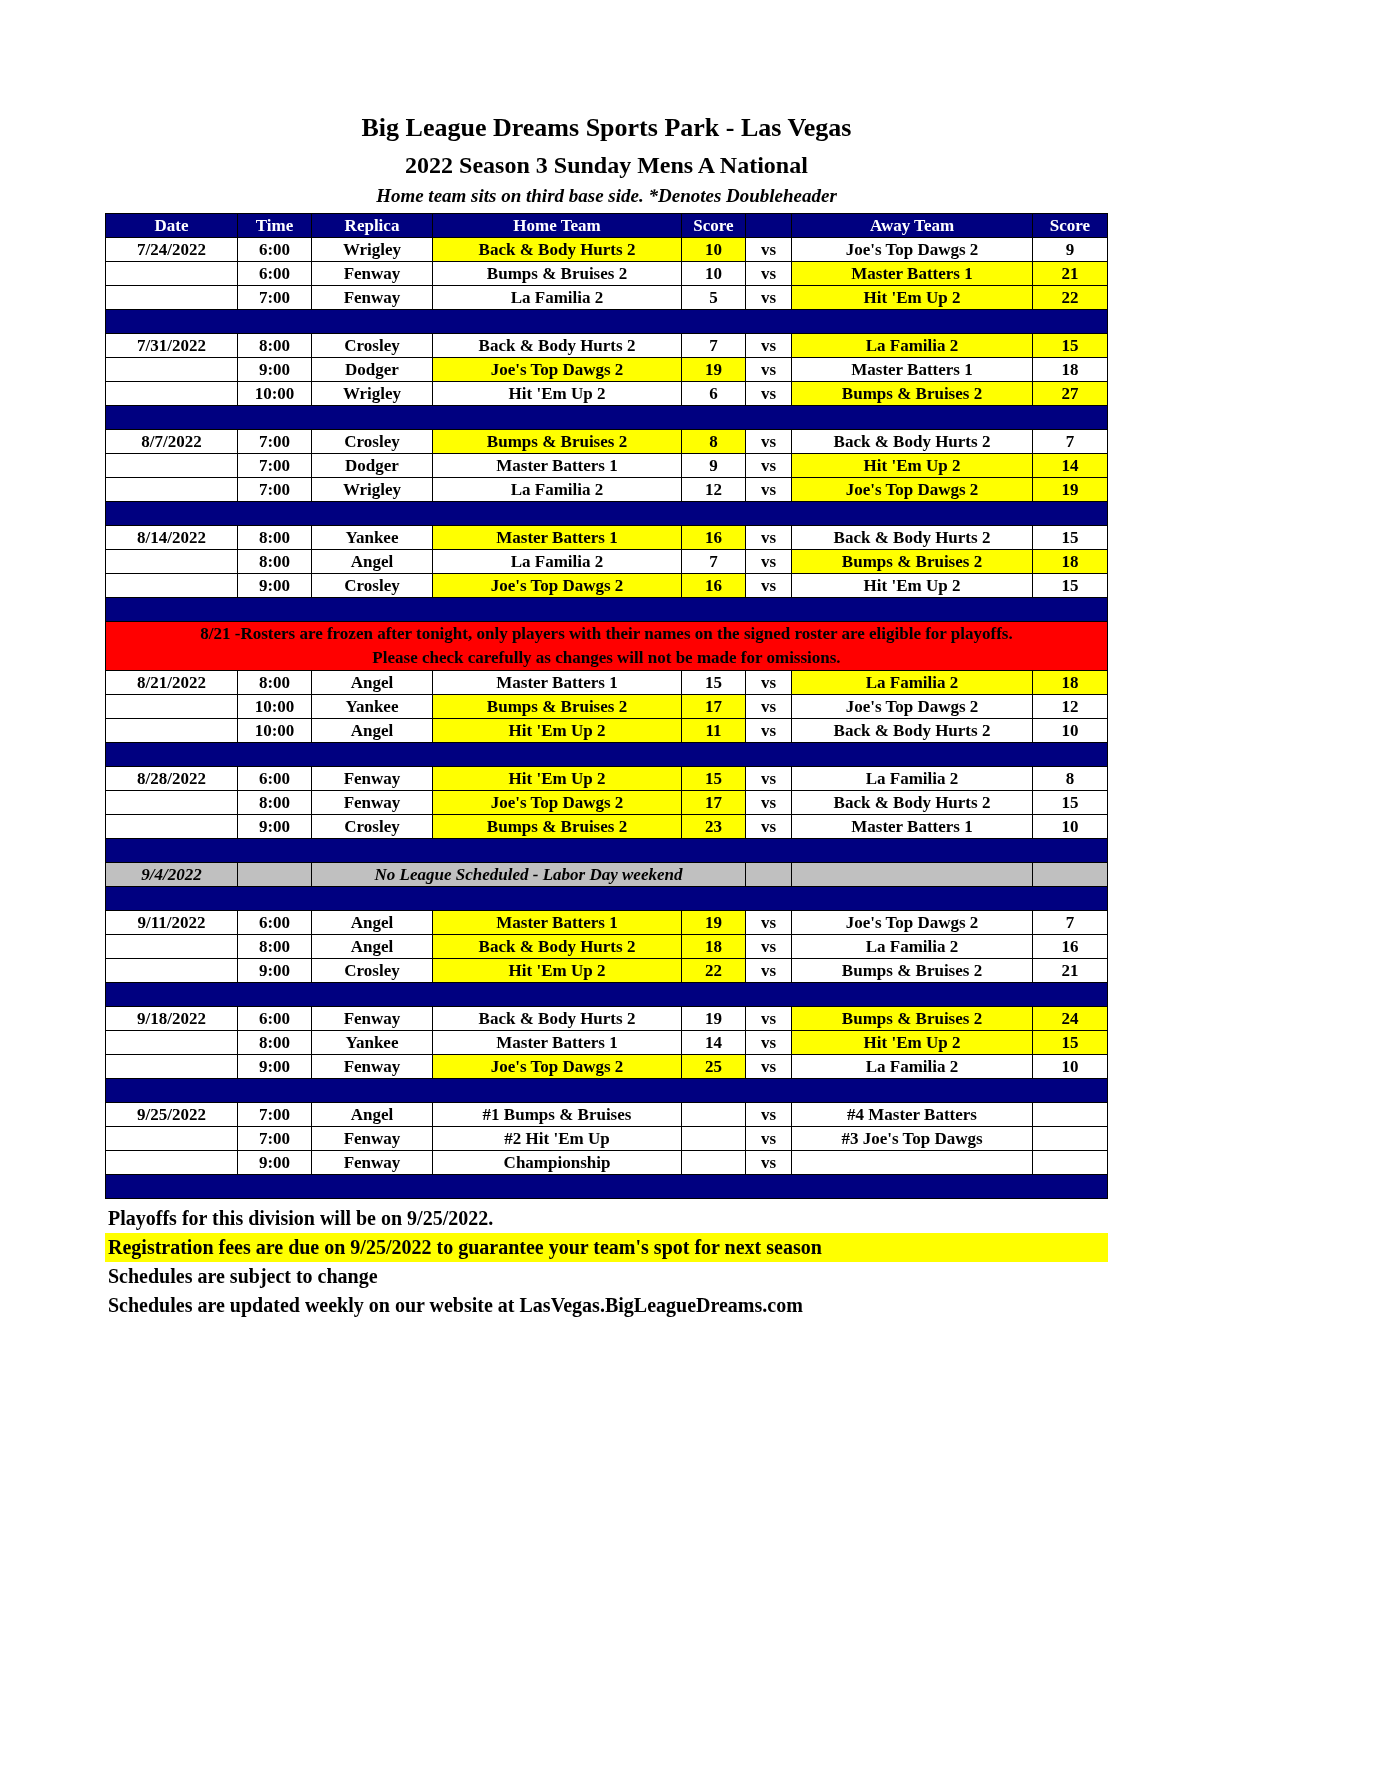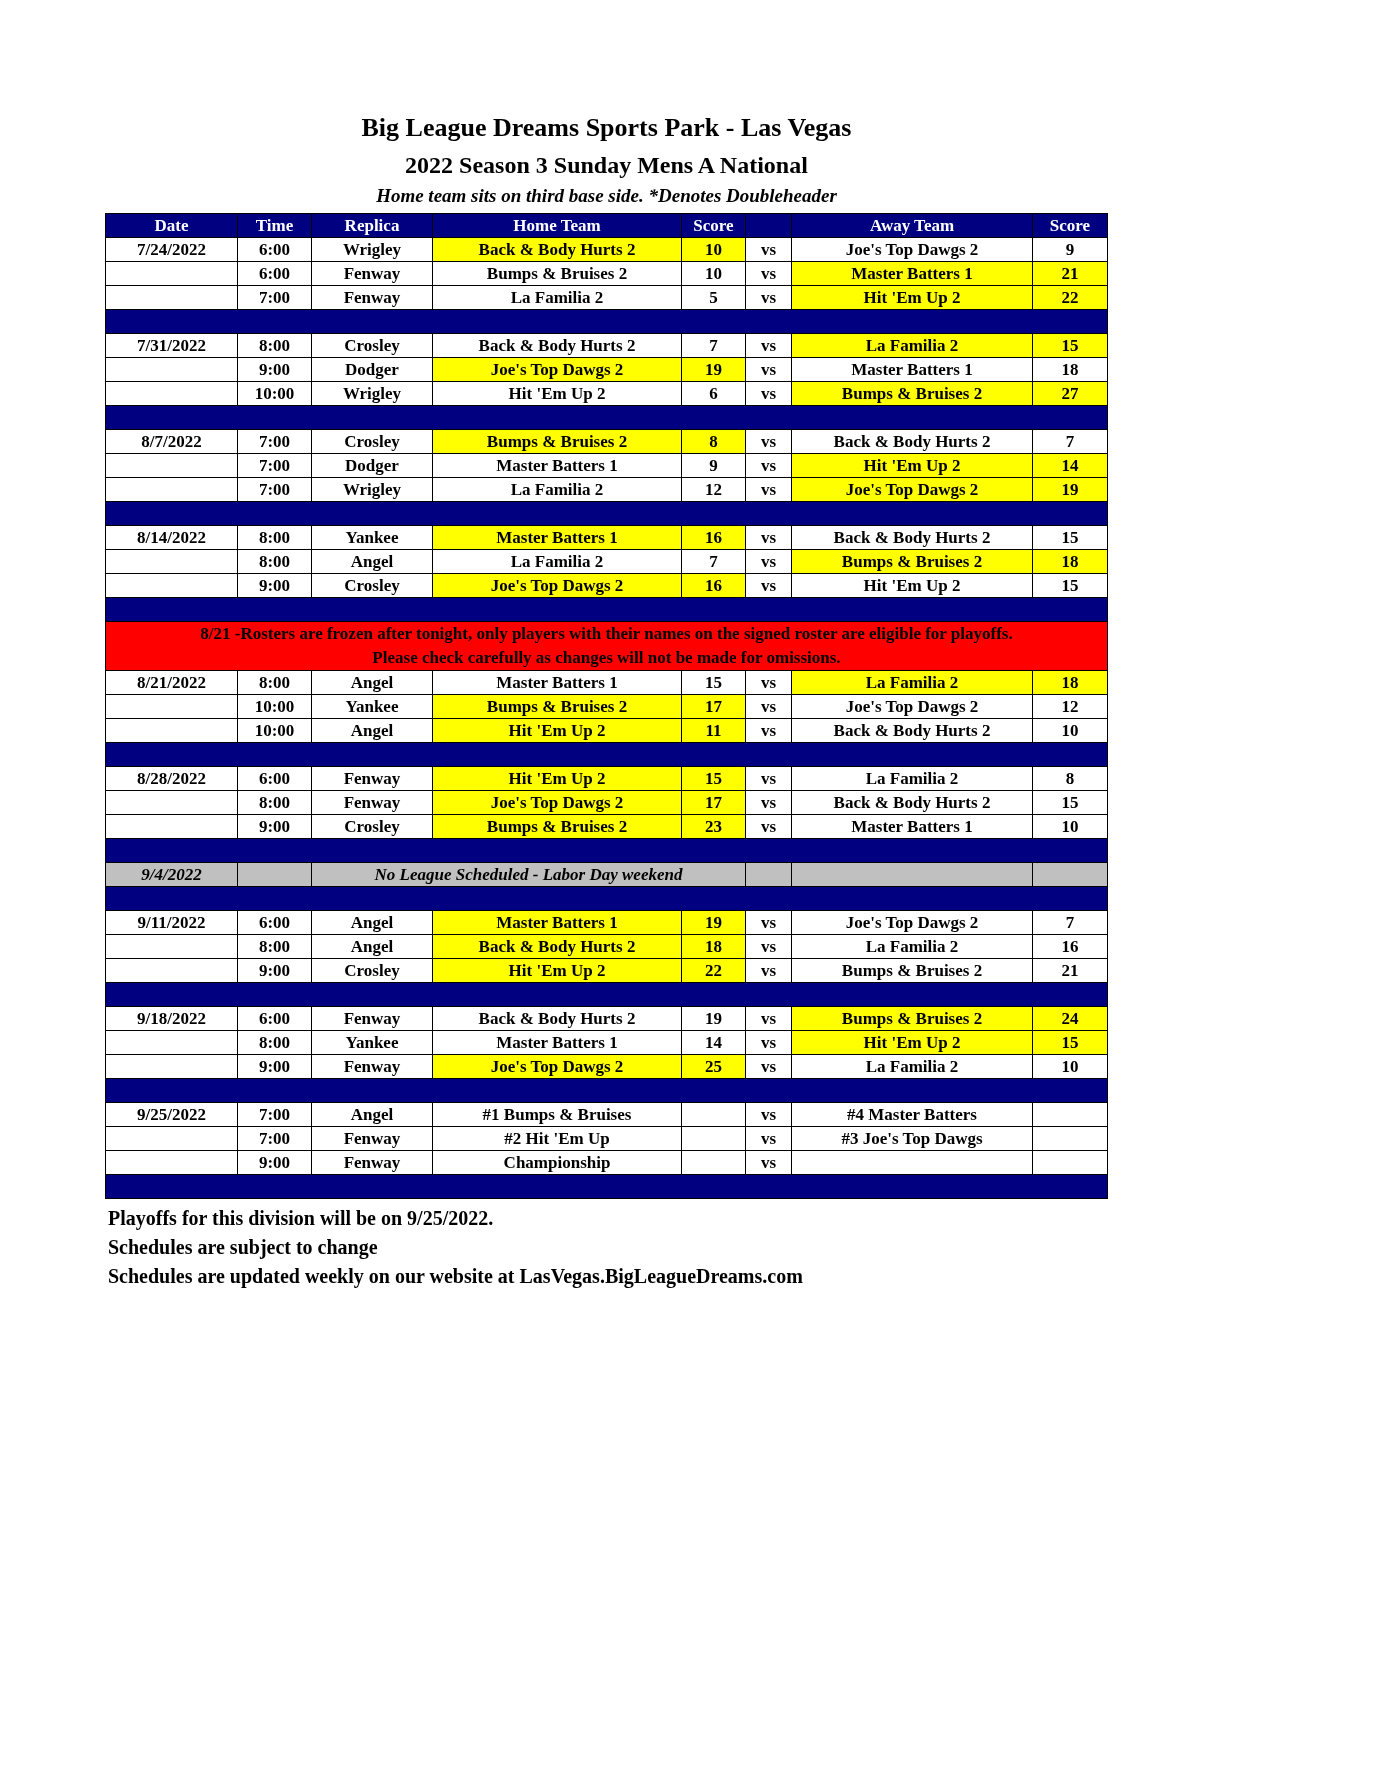--- a/index.html
+++ b/index.html
@@ -399,17 +399,18 @@
             <td></td>
           </tr>
           <tr class="sep">
             <td colspan="8"></td>
           </tr>
         </tbody>
     </table>
 
     <div class="footer">
       <div class="f-line">Playoffs for this division will be on 9/25/2022.</div>
+      <div class="f-line f-yellow">Registration fees are due on 9/25/2022 to guarantee your team's spot for next season</div>
       <div class="f-line">Schedules are subject to change</div>
       <div class="f-line">Schedules are updated weekly on our website at LasVegas.BigLeagueDreams.com</div>
     </div>
   </div>
 </div>
 
 </body></html>

